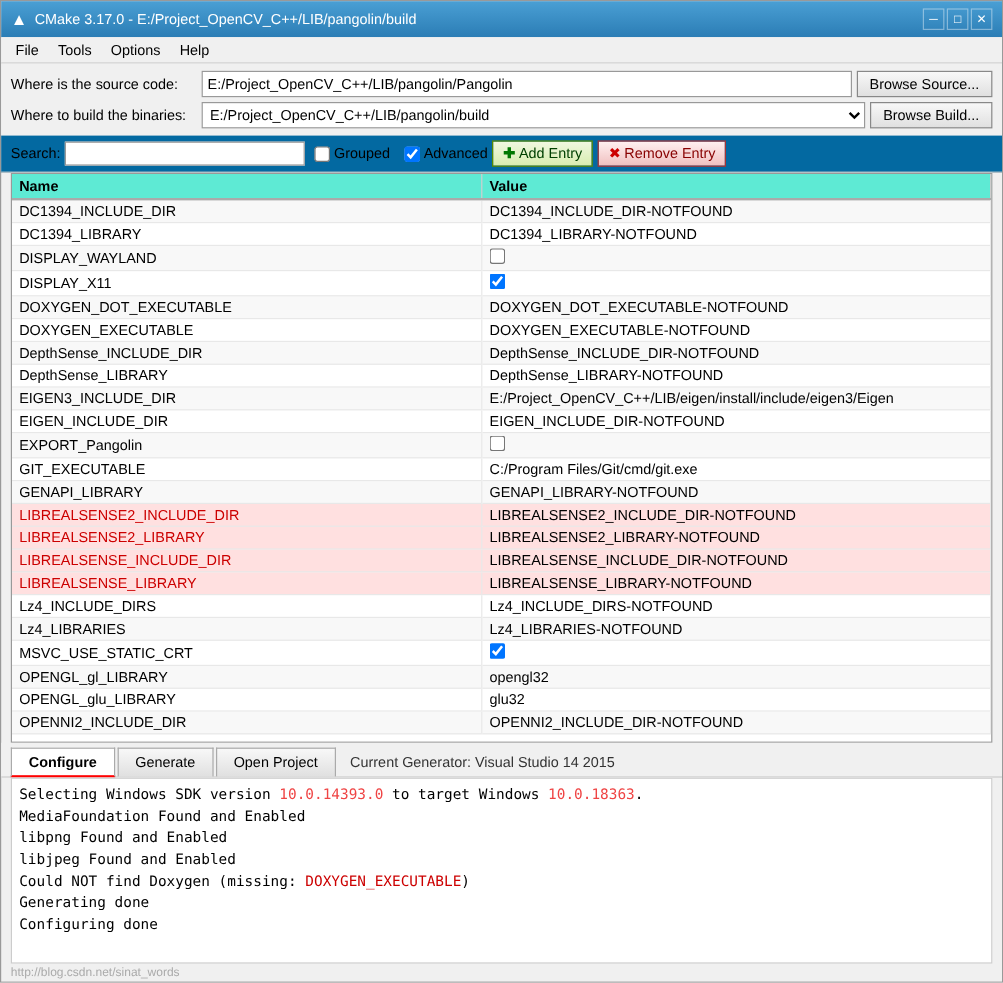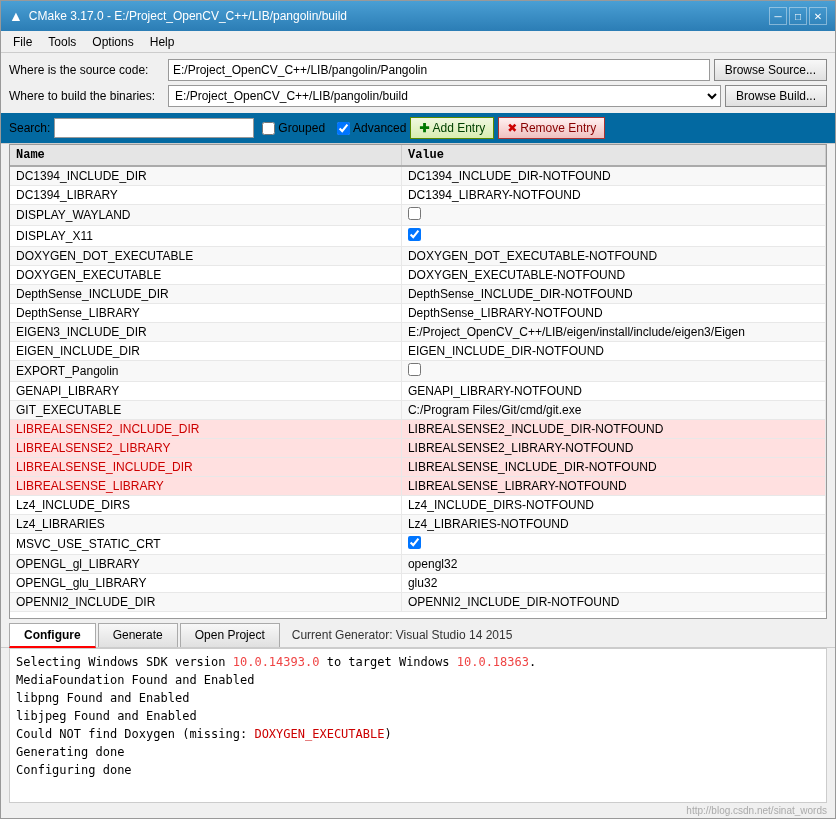--- a/index.html
+++ b/index.html
@@ -174,23 +174,22 @@
     }
     .table-container::-webkit-scrollbar-thumb {
       background: #c0c0c0;
       border: 1px solid #999;
     }
     table {
       width: 100%;
       border-collapse: collapse;
     }
     thead tr {
-      background: #e5e5e5;
+      background: #5eead4;
       border-bottom: 2px solid #aaa;
-      font-family: Liberation Mono, monospace;
     }
     thead th {
       text-align: left;
       padding: 3px 6px;
       font-size: 12px;
       font-weight: bold;
       border-right: 1px solid #ccc;
     }
     tbody tr {
       border-bottom: 1px solid #e8e8e8;
@@ -258,21 +257,21 @@
     .output-line {
       line-height: 1.5;
     }
     .output-line .highlight-blue {
       color: #ef4444;
     }
     .output-line .highlight-red {
       color: #cc0000;
     }
     .watermark {
-      text-align: right;
+      text-align: left;
       padding: 2px 8px;
       font-size: 10px;
       color: #aaa;
     }
     .select-box {
       height: 22px;
       border: 1px solid #999;
       background: white;
       font-size: 12px;
       padding: 0 2px;
@@ -389,26 +388,26 @@
           </tr>
           <tr>
             <td>EIGEN_INCLUDE_DIR</td>
             <td>EIGEN_INCLUDE_DIR-NOTFOUND</td>
           </tr>
           <tr>
             <td>EXPORT_Pangolin</td>
             <td><input type="checkbox" style=""></td>
           </tr>
           <tr>
+            <td>GIT_EXECUTABLE</td>
+            <td>C:/Program Files/Git/cmd/git.exe</td>
+          </tr>
+          <tr>
             <td>GENAPI_LIBRARY</td>
             <td>GENAPI_LIBRARY-NOTFOUND</td>
-          </tr>
-          <tr>
-            <td>GIT_EXECUTABLE</td>
-            <td>C:/Program Files/Git/cmd/git.exe</td>
           </tr>
           <tr class="highlighted">
             <td class="name-red">LIBREALSENSE2_INCLUDE_DIR</td>
             <td>LIBREALSENSE2_INCLUDE_DIR-NOTFOUND</td>
           </tr>
           <tr class="highlighted">
             <td class="name-red">LIBREALSENSE2_LIBRARY</td>
             <td>LIBREALSENSE2_LIBRARY-NOTFOUND</td>
           </tr>
           <tr class="highlighted">

